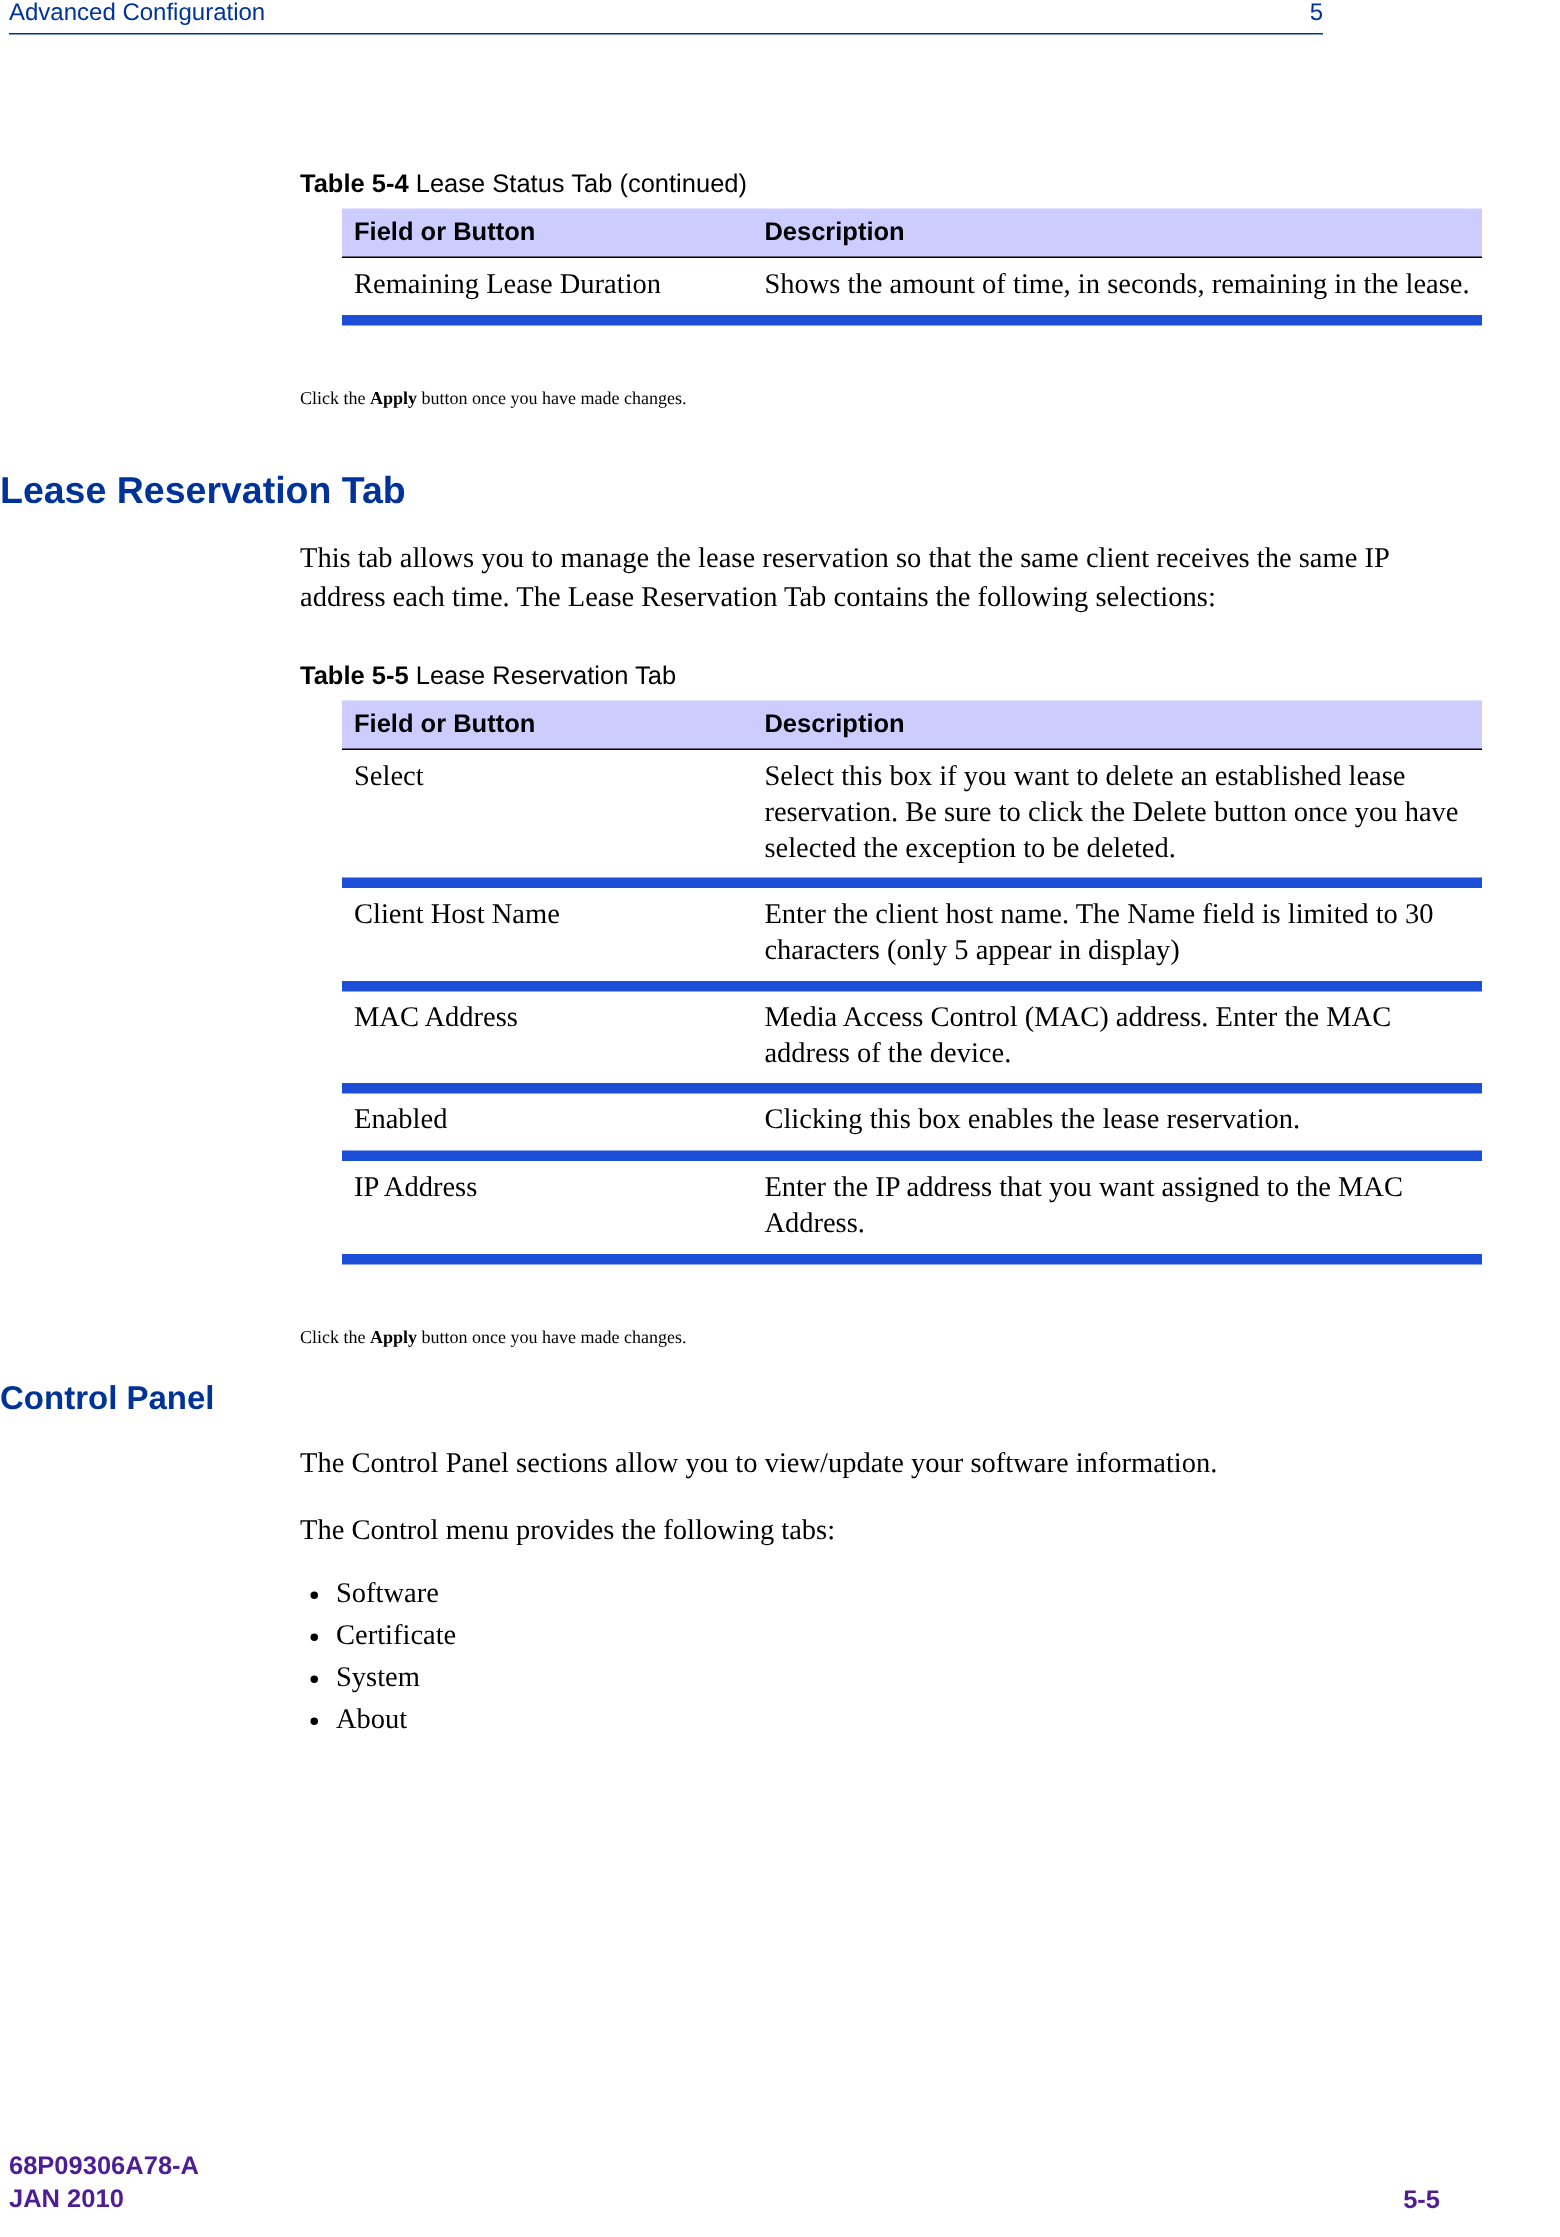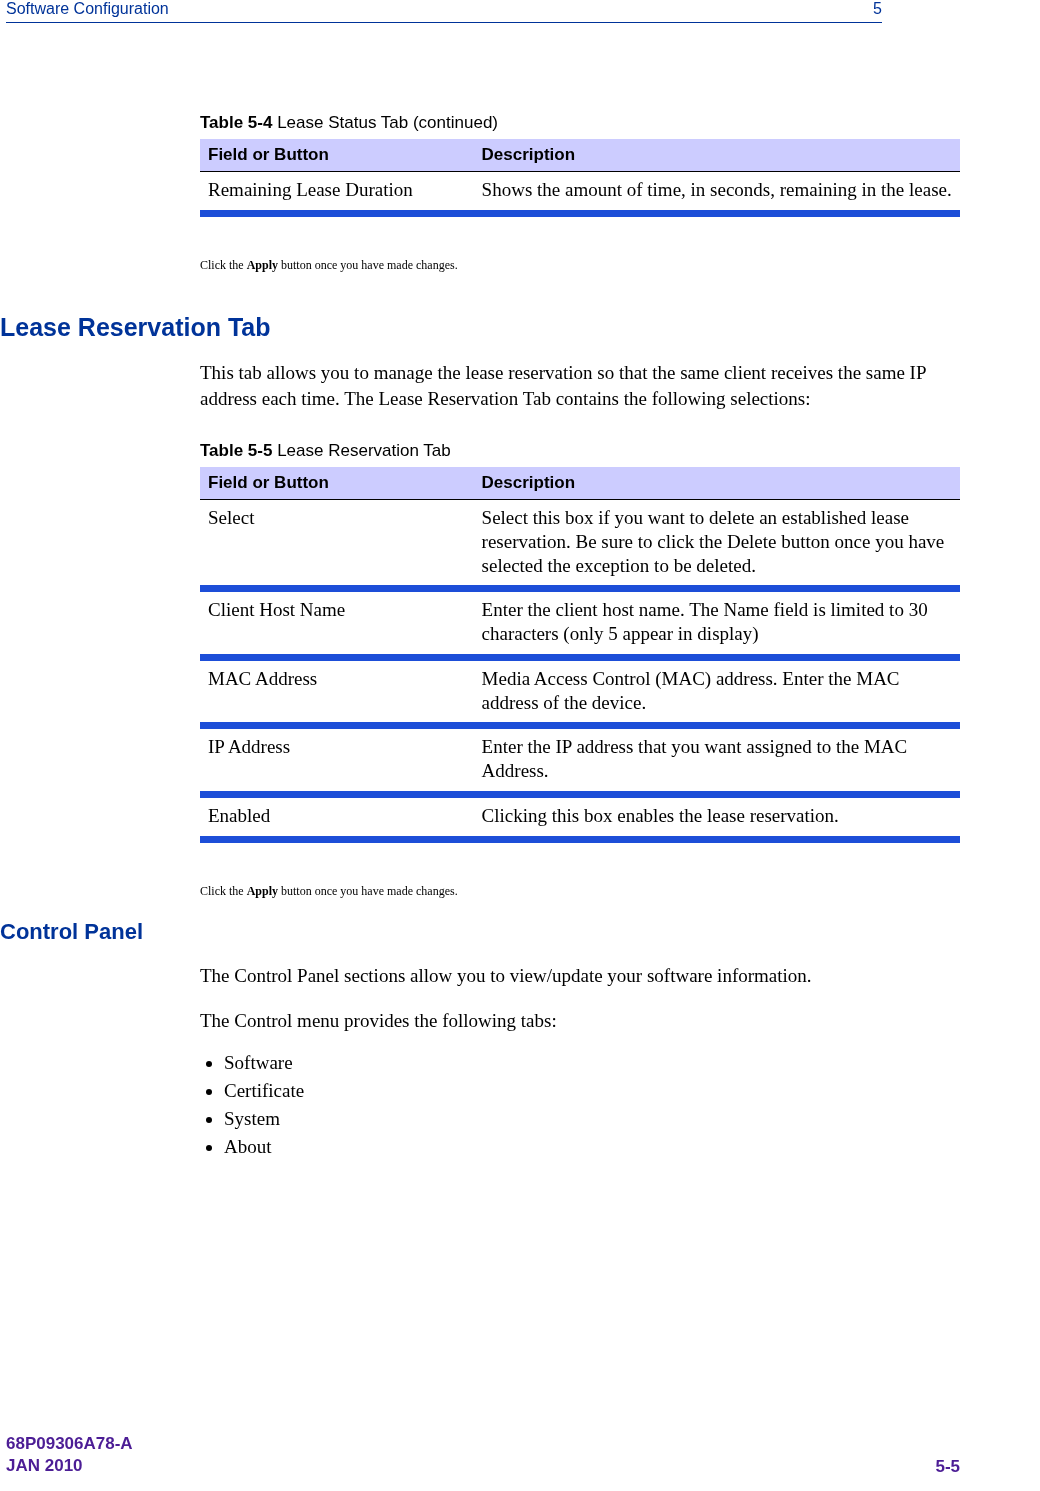--- a/index.html
+++ b/index.html
@@ -43,20 +43,21 @@
     font-family: Verdana, Arial, sans-serif;
     font-size: 17px;
     margin-top: 90px;
     margin-bottom: 6px;
   }
   .table-caption .bold { font-weight: bold; }
   table {
     border-collapse: collapse;
     width: 100%;
     font-size: 19px;
+    margin-left: 28px;
   }
   th {
     background: #ccccff;
     text-align: left;
     font-family: Verdana, Arial, sans-serif;
     font-weight: bold;
     font-size: 17px;
     padding: 6px 8px;
     border-bottom: 1px solid #000;
   }
@@ -117,21 +118,21 @@
     font-size: 17px;
   }
   .footer .left { line-height: 1.3; }
 </style>
 </head>
 <body>
 
 <div class="page">
   <div class="hdr-wrap">
     <div class="hdr">
-      <span>Software Configuration</span>
+      <span>Advanced Configuration</span>
       <span>5</span>
     </div>
   </div>
 
   <div class="content">
 
     <div class="table-caption">
       <span class="bold">Table 5-4</span><span> Lease Status Tab (continued)</span>
     </div>
     <table>
@@ -174,26 +175,26 @@
         </tr>
         <tr>
           <td class="col1">Client Host Name</td>
           <td>Enter the client host name. The Name field is limited to 30 characters (only 5 appear in display)</td>
         </tr>
         <tr>
           <td class="col1">MAC Address</td>
           <td>Media Access Control (MAC) address. Enter the MAC address of the device.</td>
         </tr>
         <tr>
+          <td class="col1">Enabled</td>
+          <td>Clicking this box enables the lease reservation.</td>
+        </tr>
+        <tr>
           <td class="col1">IP Address</td>
           <td>Enter the IP address that you want assigned to the MAC Address.</td>
-        </tr>
-        <tr>
-          <td class="col1">Enabled</td>
-          <td>Clicking this box enables the lease reservation.</td>
         </tr>
       </tbody>
     </table>
 
     <p class="para">
       <span>Click the </span><span class="bold">Apply</span><span> button once you have made changes.</span>
     </p>
 
     <h2 class="section big">Control Panel</h2>
 

